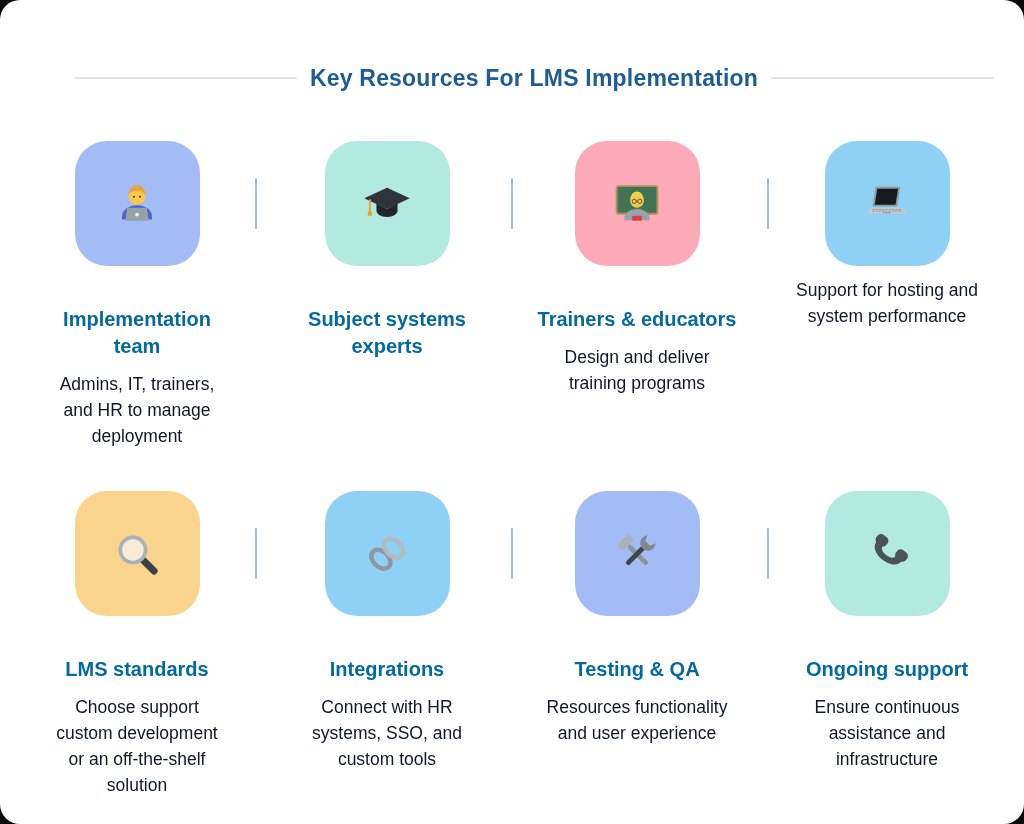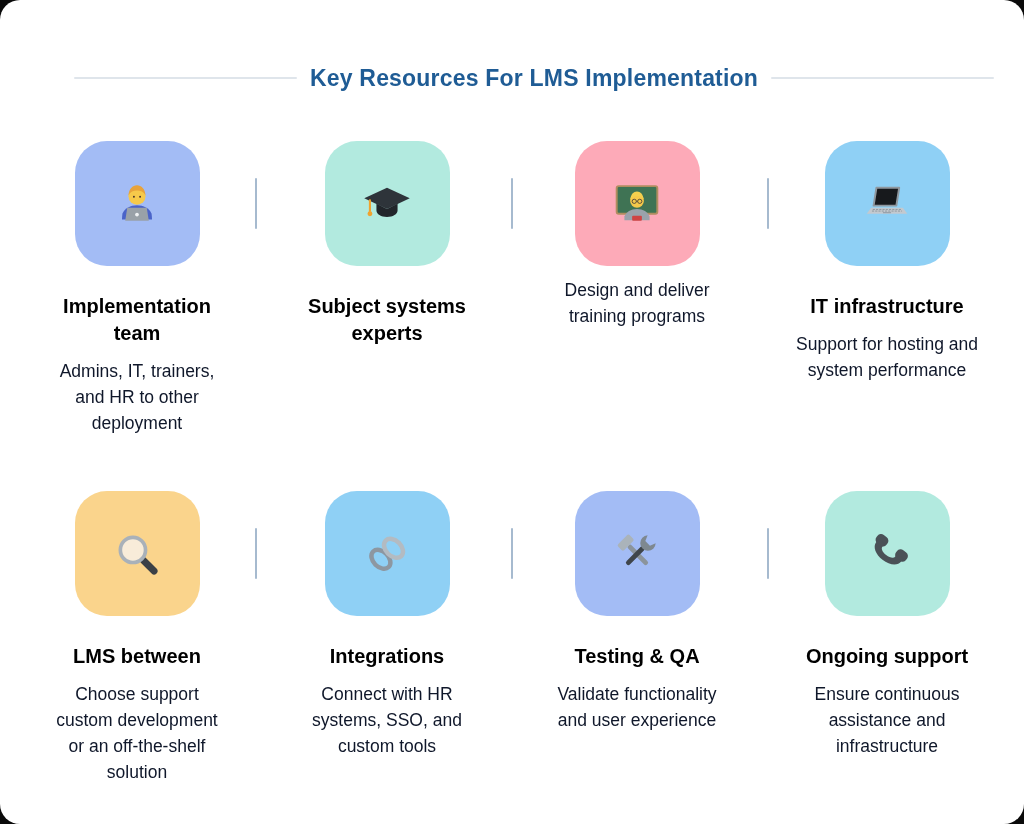--- a/index.html
+++ b/index.html
@@ -52,24 +52,24 @@
   .tile {
     width: 125px; height: 125px;
     border-radius: 32px;
     display: flex;
     align-items: center;
     justify-content: center;
     flex: 0 0 auto;
   }
   .tile svg { display: block; }
   .card-title {
-    margin-top: 27px;
+    margin-top: 40px;
     font-size: 20px;
     font-weight: 700;
-    color: #000000;
+    color: #0369a1;
     line-height: 27px;
     max-width: 230px;
   }
   .title-narrow { max-width: 175px; }
   .card-desc {
     margin-top: 11px;
     font-size: 17.5px;
     font-weight: 400;
     color: #0f172a;
     line-height: 26px;
@@ -111,21 +111,21 @@
           <path d="M14 44c3-7 10-10.5 18-10.5S47 37 50 44l.5 7h-37z" fill="#4a63c8"></path>
           <circle cx="32" cy="22.5" r="10.5" fill="#f6c94a"></circle>
           <path d="M21.5 21.5c.5-8 5-12.5 10.5-12.5s10 4.5 10.5 12.5c-2.5-4.5-6-6-10.5-6s-8 1.5-10.5 6z" fill="#e8a33b"></path>
           <circle cx="28.2" cy="23" r="1.2" fill="#46342a"></circle>
           <circle cx="35.8" cy="23" r="1.2" fill="#46342a"></circle>
           <path d="M17.5 52.5 20 36.5h24l2.5 16z" fill="#99a1a8"></path>
           <circle cx="32" cy="45" r="2.3" fill="#eef1f3"></circle>
         </svg>
       </div>
       <h2 class="card-title title-narrow">Implementation team</h2>
-      <p class="card-desc">Admins, IT, trainers, and HR to other deployment</p>
+      <p class="card-desc">Admins, IT, trainers, and HR to manage deployment</p>
     </article>
 
     <article class="card">
       <div class="tile" style="background: rgb(178, 234, 223);">
         <svg viewBox="0 0 64 64" width="52" height="52">
           <path d="M19 31.5v8.5c0 4.5 5.8 8 13 8s13-3.5 13-8v-8.5L32 38z" fill="#22262b"></path>
           <path d="M32 12 60 25 32 38 4 25z" fill="#2e343a"></path>
           <path d="M11 27.5v13" stroke="#f0a32f" stroke-width="2.6" stroke-linecap="round"></path>
           <circle cx="11" cy="44" r="3" fill="#f0a32f"></circle>
         </svg>
@@ -139,50 +139,50 @@
           <rect x="7" y="10" width="50" height="34" rx="2.5" fill="#3f7354" stroke="#b08d5f" stroke-width="2.4"></rect>
           <path d="M32 38c-7.5 0-13.5 3.6-15.5 9.5V52h31v-4.5C45.5 41.6 39.5 38 32 38z" fill="#9aa2ab"></path>
           <circle cx="32" cy="28" r="8.5" fill="#f6c94a"></circle>
           <path d="M23.8 26.5c.4-6.5 4-10 8.2-10s7.8 3.5 8.2 10C38 23 36 22 32 22s-6 1-8.2 4.5z" fill="#f3d04e"></path>
           <circle cx="28.6" cy="28.7" r="2.6" fill="none" stroke="#4e4438" stroke-width="1.1"></circle>
           <circle cx="35.4" cy="28.7" r="2.6" fill="none" stroke="#4e4438" stroke-width="1.1"></circle>
           <path d="M31.2 28.7h1.6" stroke="#4e4438" stroke-width="1.1"></path>
           <rect x="26" y="46.5" width="12" height="6" rx="1.2" fill="#cf4444"></rect>
         </svg>
       </div>
+      <h2 class="card-title">Trainers &amp; educators</h2>
       <p class="card-desc">Design and deliver training programs</p>
     </article>
 
     <article class="card">
       <div class="tile" style="background: rgb(143, 208, 245);">
         <svg viewBox="0 0 64 64" width="52" height="52">
           <path d="M19 12h28l-3.5 22h-28z" fill="#17191c" stroke="#8f979e" stroke-width="2.4" stroke-linejoin="round"></path>
           <path d="M12.5 36.5h39L57 44H7z" fill="#c3c9cf"></path>
           <path d="M14.5 38.7h35M13.5 40.7h37" stroke="#8f979e" stroke-width="1.2" stroke-dasharray="2.6 1.4"></path>
           <path d="M27 42.7h10" stroke="#9aa2ab" stroke-width="1.6"></path>
         </svg>
       </div>
-      <h2 class="card-title">IT infrastructure</h2>
       <p class="card-desc">Support for hosting and system performance</p>
     </article>
   </section>
 
   <section class="row row-2">
     <span class="vdiv d1"></span>
     <span class="vdiv d2"></span>
     <span class="vdiv d3"></span>
 
     <article class="card">
       <div class="tile" style="background: rgb(250, 212, 140);">
         <svg viewBox="0 0 64 64" width="52" height="52">
           <line x1="40" y1="40" x2="53" y2="53" stroke="#3b4046" stroke-width="8.5" stroke-linecap="round"></line>
           <circle cx="27" cy="27" r="15.5" fill="#f8ecd9" stroke="#a9b1b9" stroke-width="4.5"></circle>
         </svg>
       </div>
-      <h2 class="card-title">LMS between</h2>
+      <h2 class="card-title">LMS standards</h2>
       <p class="card-desc desc-narrow">Choose support custom development or an off-the-shelf solution</p>
     </article>
 
     <article class="card">
       <div class="tile" style="background: rgb(143, 208, 245);">
         <svg viewBox="0 0 64 64" width="52" height="52" fill="none">
           <ellipse cx="24.5" cy="38.5" rx="9.5" ry="13.5" transform="rotate(-45 24.5 38.5)" stroke="#8d97a1" stroke-width="5.5"></ellipse>
           <ellipse cx="40" cy="25" rx="9.5" ry="13.5" transform="rotate(-45 40 25)" stroke="#b3bbc2" stroke-width="5.5"></ellipse>
         </svg>
       </div>
@@ -197,21 +197,21 @@
             <rect x="29" y="17" width="6" height="33" rx="3" fill="#8b949c"></rect>
             <rect x="22" y="7" width="20" height="10.5" rx="2.5" fill="#aab3ba"></rect>
           </g>
           <g transform="rotate(45 32 32)">
             <rect x="29" y="20" width="6" height="30" rx="3" fill="#3f454b"></rect>
             <path d="M25 6.5a9.5 9.5 0 1 0 14 0 L36 13.5 h-8 z" fill="#7e8890"></path>
           </g>
         </svg>
       </div>
       <h2 class="card-title">Testing &amp; QA</h2>
-      <p class="card-desc">Validate functionality and user experience</p>
+      <p class="card-desc">Resources functionality and user experience</p>
     </article>
 
     <article class="card">
       <div class="tile" style="background: rgb(178, 234, 223);">
         <svg viewBox="0 0 64 64" width="52" height="52">
           <g transform="rotate(38 32 32)" fill="#4a5157">
             <rect x="9" y="16" width="15.5" height="13" rx="5.5"></rect>
             <rect x="39.5" y="16" width="15.5" height="13" rx="5.5"></rect>
             <path d="M12.5 24v4.5c0 7.5 8.8 12.5 19.5 12.5s19.5-5 19.5-12.5V24h-9.5v4.5c0 2.8-4.2 5.2-10 5.2s-10-2.4-10-5.2V24z"></path>
           </g>

